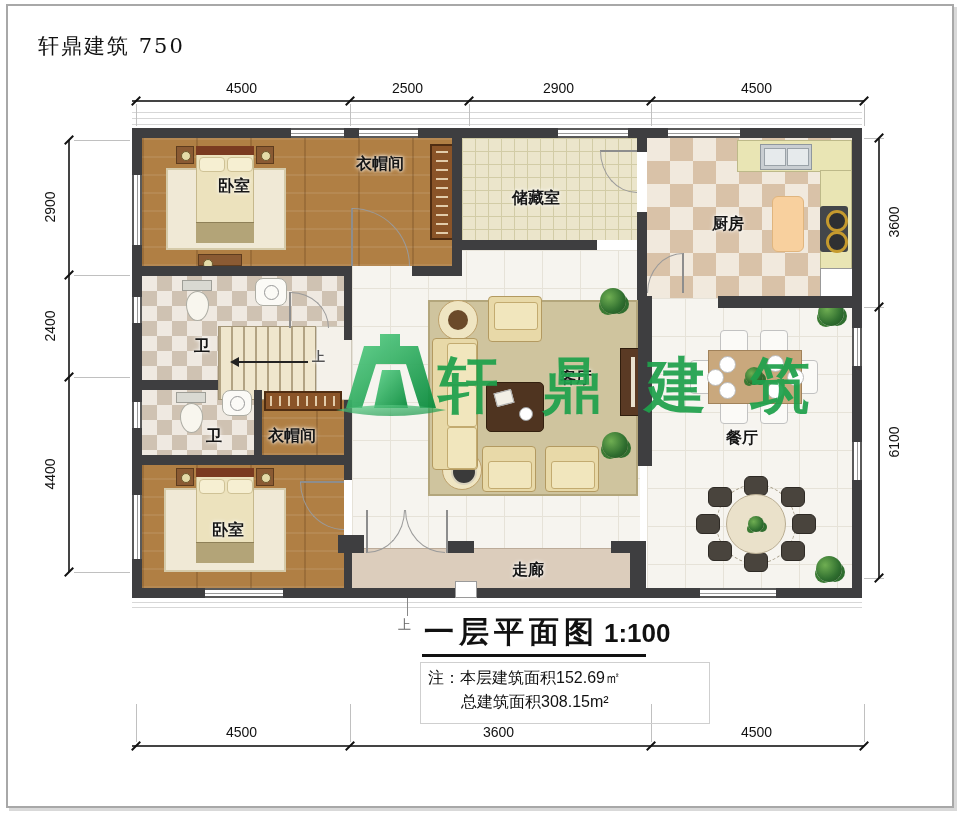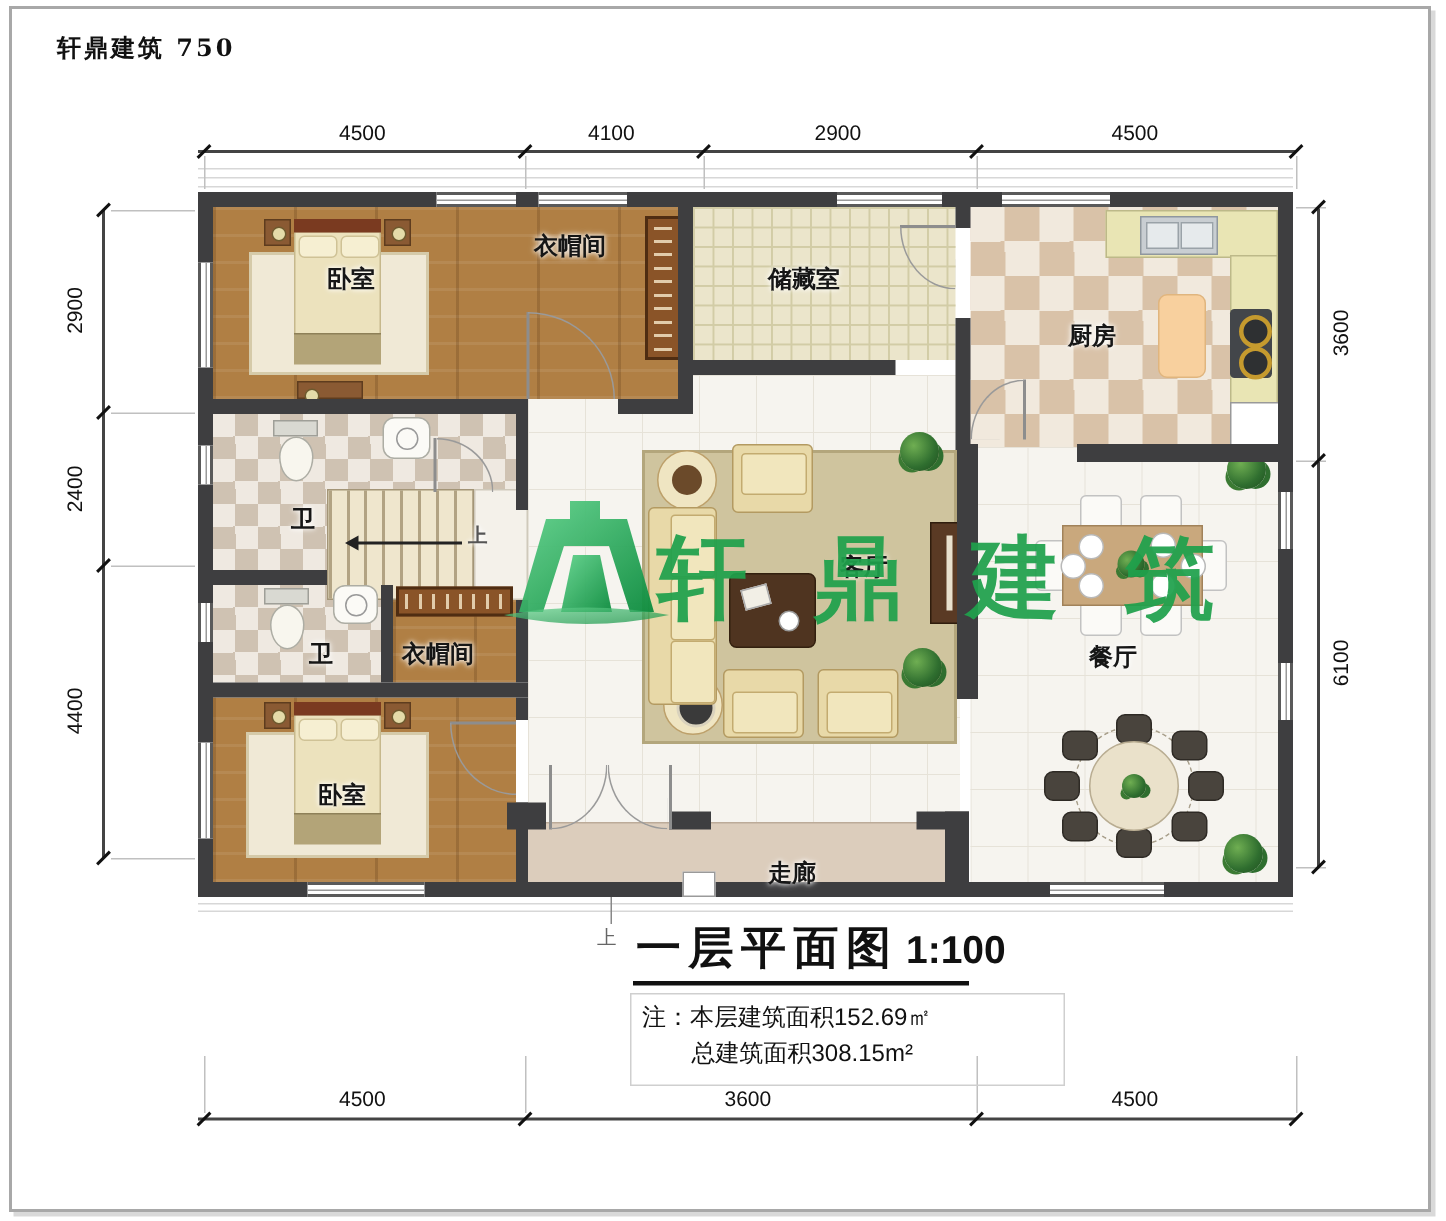--- a/index.html
+++ b/index.html
@@ -61,21 +61,21 @@
       background-image:repeating-linear-gradient(90deg,#b2a383 0 2px,transparent 2px 12px);}
   .counter{position:absolute;background:#e9e5b4;border:1px solid #bdb989;box-sizing:border-box;}
   .plant{position:absolute;border-radius:50%;background:radial-gradient(circle at 35% 35%,#6fae52,#2f6e2f 60%,#1d4c1d);box-shadow:6px 3px 0 -3px #2f6e2f,-5px 5px 0 -4px #3b7a33;}
   .wchair{position:absolute;background:#fbfaf7;border:1px solid #c2c2c2;border-radius:4px;}
   .dchair{position:absolute;background:#49443d;border:1px solid #2e2a25;border-radius:6px;}
   .plate{position:absolute;width:15px;height:15px;border-radius:50%;background:#fff;border:1px solid #b9b9b9;}
   .sofa{position:absolute;background:#e8d9a8;border:1px solid #b39a61;box-sizing:border-box;border-radius:4px;}
   .cushion{position:absolute;background:#f1e6bd;border:1px solid #c3ab70;border-radius:3px;}
   .wm-text{position:absolute;font-weight:bold;color:#1fa14c;letter-spacing:44px;font-size:60px;opacity:.93;z-index:40;}
   .title-cn{position:absolute;font-weight:bold;font-size:30px;letter-spacing:5px;}
-  .brand{position:absolute;left:38px;top:22px;font-family:"DejaVu Serif",serif;font-weight:bold;font-size:16px;letter-spacing:2px;}
+  .brand{position:absolute;left:38px;top:32px;font-family:"DejaVu Serif",serif;font-weight:normal;font-size:21px;letter-spacing:2px;}
   .eave{position:absolute;background:#d7d7d7;height:1px;}
   .notebox{position:absolute;border:1px solid #cfcfcf;}
   .note{position:absolute;font-size:16px;white-space:nowrap;}
 </style>
 </head>
 <body>
 
 <div class="frame"></div>
 <div class="brand">轩鼎建筑  750</div>
 
@@ -260,29 +260,29 @@
 <div class="wall" style="left:344px;top:400px;width:8px;height:55px;"></div>
 <div class="wall" style="left:344px;top:465px;width:8px;height:15px;"></div>
 <div class="wall" style="left:344px;top:535px;width:8px;height:53px;"></div>
 <div class="pier" style="left:338px;top:535px;width:26px;height:18px;"></div>
 <div class="pier" style="left:446px;top:541px;width:28px;height:12px;"></div>
 <div class="pier" style="left:611px;top:541px;width:35px;height:12px;"></div>
 <div class="wall" style="left:630px;top:541px;width:16px;height:57px;"></div>
 
 <div class="rlabel" style="left:218px;top:176px;">卧室</div>
 <div class="rlabel" style="left:356px;top:154px;">衣帽间</div>
-<div class="rlabel" style="left:512px;top:176px;">储藏室</div>
+<div class="rlabel" style="left:512px;top:188px;">储藏室</div>
 <div class="rlabel" style="left:712px;top:214px;">厨房</div>
 <div class="rlabel" style="left:194px;top:336px;">卫</div>
 <div class="rlabel" style="left:206px;top:426px;">卫</div>
 <div class="rlabel" style="left:268px;top:426px;">衣帽间</div>
 <div class="rlabel" style="left:212px;top:520px;">卧室</div>
 <div class="rlabel" style="left:560px;top:368px;">客厅</div>
 <div class="rlabel" style="left:726px;top:428px;">餐厅</div>
-<div class="rlabel" style="left:512px;top:572px;">走廊</div>
+<div class="rlabel" style="left:512px;top:560px;">走廊</div>
 
 <svg class="abs" style="left:332px;top:330px;z-index:40;opacity:.95;" width="118" height="92" viewBox="0 0 118 92">
   <defs>
     <linearGradient id="g1" x1="0" y1="0" x2="1" y2="1">
       <stop offset="0" stop-color="#63d48e"></stop>
         <stop offset="1" stop-color="#0c8c3e"></stop>
     </linearGradient>
   </defs>
   <path d="M14,78 L32,16 L48,16 L48,4 L68,4 L68,16 L86,16 L104,78 L88,78 L74,34 L44,34 L30,78 Z" fill="url(#g1)"></path>
   <path d="M42,78 L50,40 L68,40 L76,78 Z" fill="url(#g1)"></path>
@@ -295,21 +295,21 @@
 <div class="ext" style="left:350px;top:104px;width:1px;height:22px;"></div>
 <div class="ext" style="left:469px;top:104px;width:1px;height:22px;"></div>
 <div class="ext" style="left:651px;top:104px;width:1px;height:22px;"></div>
 <div class="ext" style="left:864px;top:104px;width:1px;height:22px;"></div>
 <div class="tick" style="left:130px;top:100px;"></div>
 <div class="tick" style="left:344px;top:100px;"></div>
 <div class="tick" style="left:463px;top:100px;"></div>
 <div class="tick" style="left:645px;top:100px;"></div>
 <div class="tick" style="left:858px;top:100px;"></div>
 <div class="dimlab" style="left:226px;top:80px;">4500</div>
-<div class="dimlab" style="left:392px;top:80px;">4100</div>
+<div class="dimlab" style="left:392px;top:80px;">2500</div>
 <div class="dimlab" style="left:543px;top:80px;">2900</div>
 <div class="dimlab" style="left:741px;top:80px;">4500</div>
 
 <div class="dimline" style="left:68px;top:140px;width:2px;height:432px;"></div>
 <div class="ext" style="left:74px;top:140px;width:56px;height:1px;"></div>
 <div class="ext" style="left:74px;top:275px;width:56px;height:1px;"></div>
 <div class="ext" style="left:74px;top:377px;width:56px;height:1px;"></div>
 <div class="ext" style="left:74px;top:572px;width:56px;height:1px;"></div>
 <div class="tick" style="left:63px;top:139px;"></div>
 <div class="tick" style="left:63px;top:274px;"></div>

